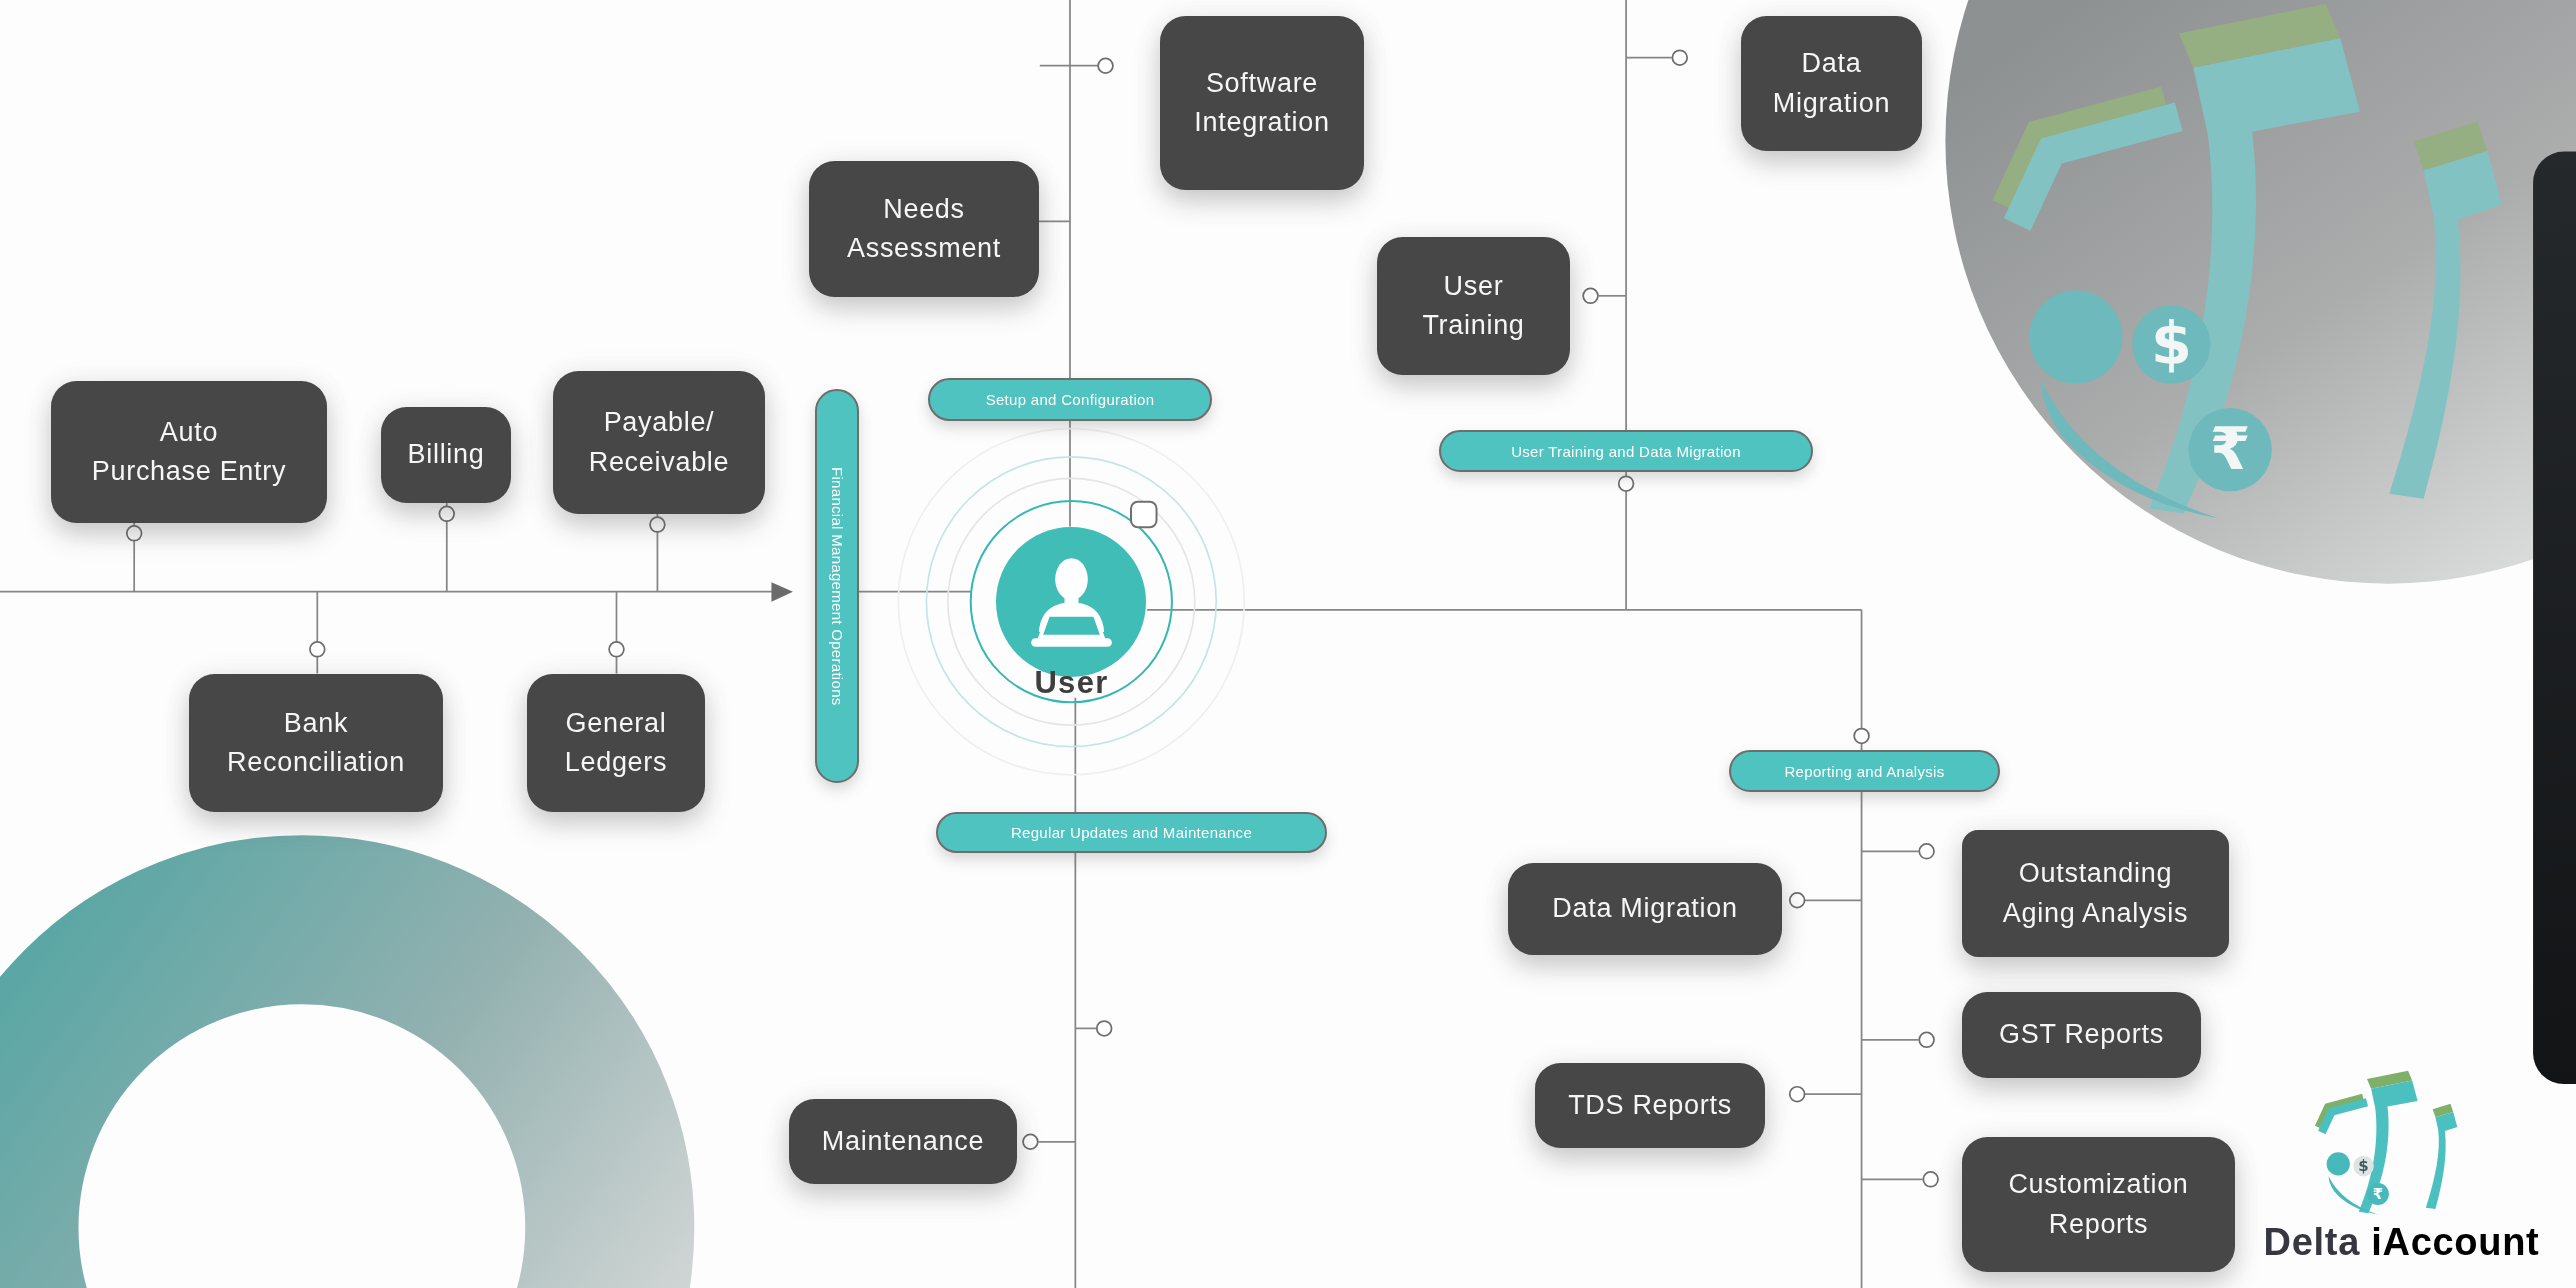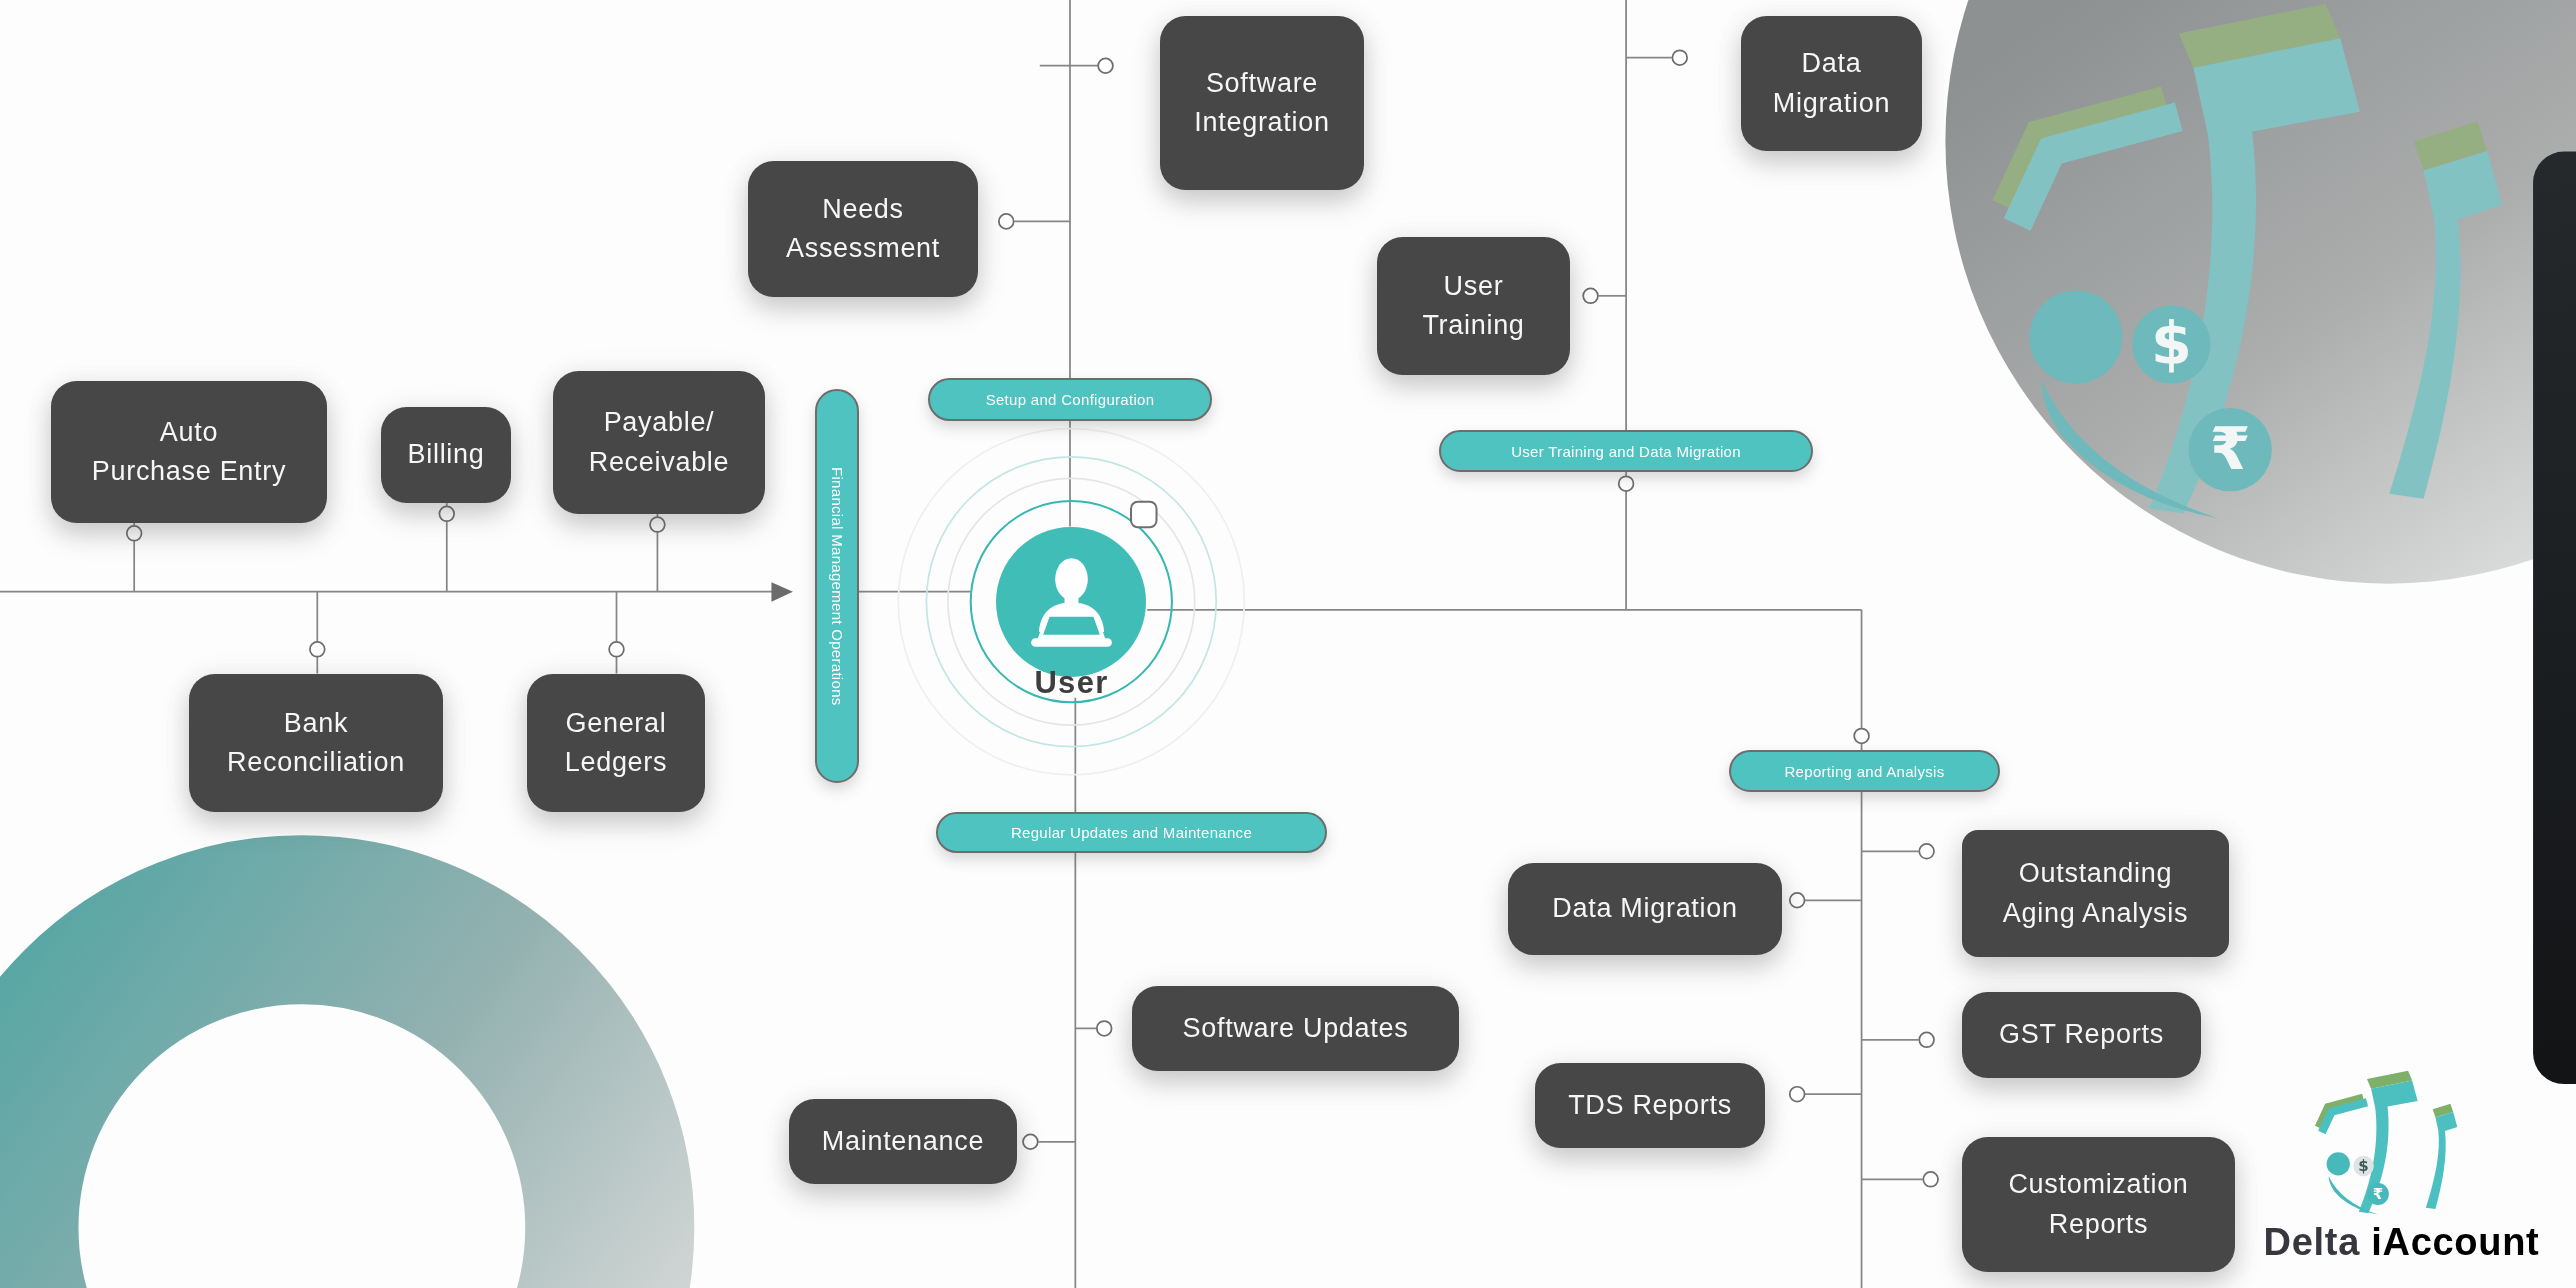--- a/index.html
+++ b/index.html
@@ -168,38 +168,37 @@
         <circle cx="88" cy="194" r="16" fill="#47b9bb"></circle>
         <text x="88" y="202" text-anchor="middle" font-size="22" font-weight="bold" fill="#ffffff" font-family="DejaVu Sans, Liberation Sans, sans-serif">₹</text>
       </g>
     </g>
   </svg>
 
   <div class="node" style="left:1160px;top:16px;width:204px;height:174px;">Software
 Integration</div>
   <div class="node" style="left:1741px;top:16px;width:181px;height:135px;">Data
 Migration</div>
-  <div class="node" style="left:748px;top:161px;width:230px;height:136px;">Needs
+  <div class="node" style="left:809px;top:161px;width:230px;height:136px;">Needs
 Assessment</div>
   <div class="node" style="left:1377px;top:237px;width:193px;height:138px;">User
 Training</div>
   <div class="node" style="left:51px;top:381px;width:276px;height:142px;">Auto
 Purchase Entry</div>
   <div class="node" style="left:381px;top:407px;width:130px;height:96px;">Billing</div>
   <div class="node" style="left:553px;top:371px;width:212px;height:143px;">Payable/
 Receivable</div>
   <div class="node" style="left:527px;top:674px;width:178px;height:138px;">General
 Ledgers</div>
   <div class="node" style="left:189px;top:674px;width:254px;height:138px;">Bank
 Reconciliation</div>
   <div class="node" style="left:1508px;top:863px;width:274px;height:92px;">Data Migration</div>
   <div class="node" style="left:1962px;top:830px;width:267px;height:127px;border-radius:16px;">Outstanding
 Aging Analysis</div>
   <div class="node" style="left:1962px;top:992px;width:239px;height:86px;">GST Reports</div>
-  <div class="node" style="left:1132px;top:986px;width:327px;height:85px;">Software Updates</div>
   <div class="node" style="left:1535px;top:1063px;width:230px;height:85px;">TDS Reports</div>
   <div class="node" style="left:789px;top:1099px;width:228px;height:85px;">Maintenance</div>
   <div class="node" style="left:1962px;top:1137px;width:273px;height:135px;">Customization
 Reports</div>
 
   <div class="pill" style="left:928px;top:378px;width:284px;height:43px;">Setup and Configuration</div>
   <div class="pill" style="left:1439px;top:430px;width:374px;height:42px;">User Training and Data Migration</div>
   <div class="pill pill-vertical" style="left:815px;top:389px;width:44px;height:394px;">Financial Management Operations</div>
   <div class="pill" style="left:936px;top:812px;width:391px;height:41px;">Regular Updates and Maintenance</div>
   <div class="pill" style="left:1729px;top:750px;width:271px;height:42px;">Reporting and Analysis</div>

